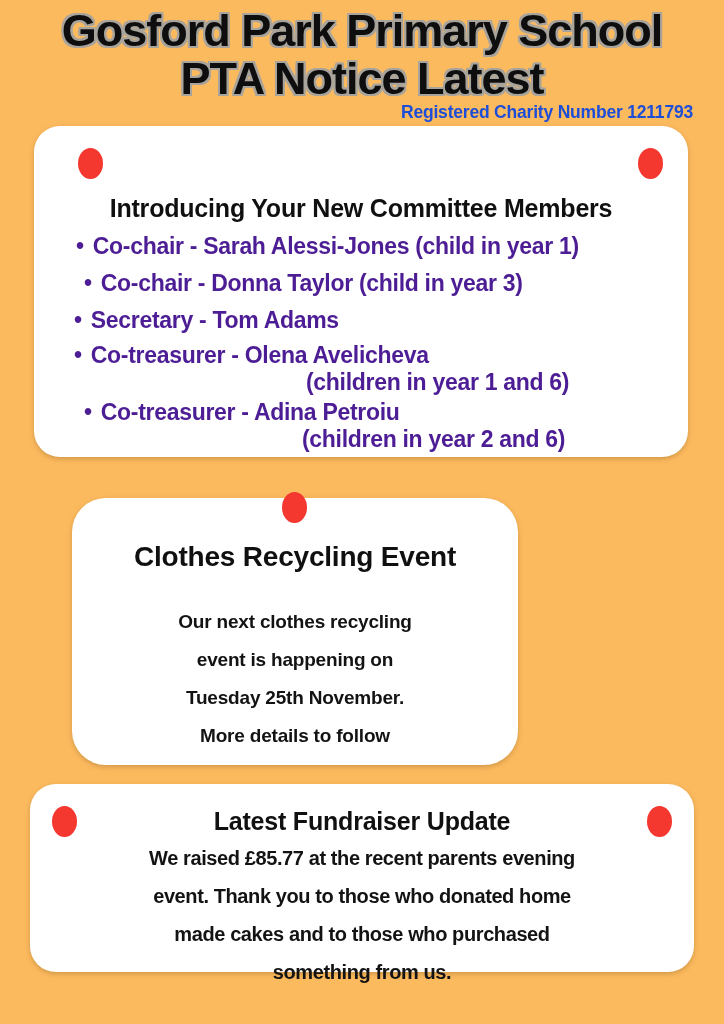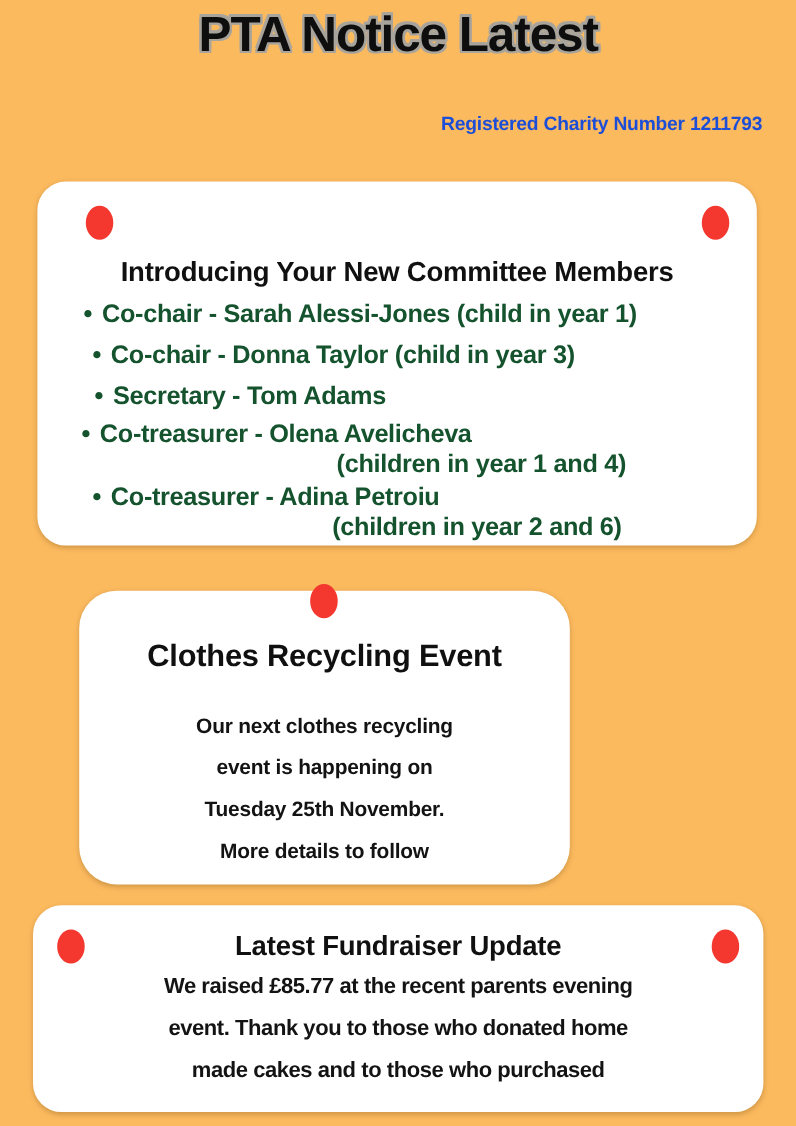--- a/index.html
+++ b/index.html
@@ -28,21 +28,20 @@
   }
   .charity{
     position:absolute;top:102px;right:31px;
     font-size:17.5px;font-weight:700;color:#1d4ed8;letter-spacing:-0.2px;
   }
 
   
   .card{
     position:absolute;background:#ffffff;border-radius:26px;
     box-shadow:0 2px 5px rgba(130,90,25,0.35);
-    margin-top:39px;
   }
   #card-committee{left:34px;top:126px;width:654px;height:331px;}
   #card-recycling{left:72px;top:498px;width:446px;height:267px;border-radius:34px;}
   #card-fundraiser{left:30px;top:784px;width:664px;height:188px;}
 
   .pin{
     position:absolute;width:25px;height:31px;border-radius:50%;
     background:#f4372f;
   }
   #card-committee .pin.left{left:44px;top:22px;}
@@ -55,45 +54,46 @@
     position:absolute;left:0;width:100%;text-align:center;
     font-weight:700;color:#101010;margin:0;
   }
   #card-committee .card-heading{top:68px;font-size:25px;letter-spacing:-0.2px;}
   #card-recycling .card-heading{top:43px;font-size:28px;letter-spacing:-0.2px;}
   #card-fundraiser .card-heading{top:23px;font-size:25px;letter-spacing:-0.2px;}
 
   
   .mline{
     position:absolute;font-size:23px;font-weight:700;
-    letter-spacing:-0.3px;white-space:nowrap;color:#14532d;line-height:30px;
+    letter-spacing:-0.3px;white-space:nowrap;color:#4c1d95;line-height:30px;
   }
   .bullet{margin-right:9px;}
   .m1{top:105px;left:42px;}
   .m2{top:142px;left:50px;}
-  .m3{top:179px;left:52px;text-align:right;}
+  .m3{top:179px;left:40px;text-align:right;}
   .m4{top:214px;left:40px;}
   .m4s{top:241px;left:272px;}
   .m5{top:271px;left:50px;}
   .m5s{top:298px;left:268px;}
 
   
   .card-body{
     position:absolute;left:0;width:100%;text-align:center;
     font-weight:700;color:#131313;
   }
   #card-recycling .card-body{top:105px;font-size:19px;line-height:38px;letter-spacing:-0.2px;}
   #card-fundraiser .card-body{top:55px;font-size:20px;line-height:38px;letter-spacing:-0.4px;}
 </style>
 </head>
 <body>
 
 <div class="poster">
 
   <h1 class="title">
+    <span class="tline">Gosford Park Primary School</span>
     <span class="tline">PTA Notice Latest</span>
   </h1>
   <div class="charity">Registered Charity Number 1211793</div>
 
   <section class="card" id="card-committee">
     <span class="pin left"></span>
     <span class="pin right"></span>
     <h2 class="card-heading">Introducing Your New Committee Members</h2>
 
     <div class="mline m1">
@@ -101,21 +101,21 @@
     </div>
     <div class="mline m2">
       <span class="bullet">•</span><span>Co-chair - Donna Taylor (child in year 3)</span>
     </div>
     <div class="mline m3">
       <span class="bullet">•</span><span>Secretary - Tom Adams</span>
     </div>
     <div class="mline m4">
       <span class="bullet">•</span><span>Co-treasurer - Olena Avelicheva</span>
     </div>
-    <div class="mline m4s">(children in year 1 and 4)</div>
+    <div class="mline m4s">(children in year 1 and 6)</div>
     <div class="mline m5">
       <span class="bullet">•</span><span>Co-treasurer - Adina Petroiu</span>
     </div>
     <div class="mline m5s">(children in year 2 and 6)</div>
   </section>
 
   <section class="card" id="card-recycling">
     <span class="pin center"></span>
     <h2 class="card-heading">Clothes Recycling Event</h2>
     <div class="card-body">
@@ -127,16 +127,17 @@
   </section>
 
   <section class="card" id="card-fundraiser">
     <span class="pin left"></span>
     <span class="pin right"></span>
     <h2 class="card-heading">Latest Fundraiser Update</h2>
     <div class="card-body">
       <div>We raised £85.77 at the recent parents evening</div>
       <div>event. Thank you to those who donated home</div>
       <div>made cakes and to those who purchased</div>
+      <div>something from us.</div>
     </div>
   </section>
 
 </div>
 
 </body></html>

